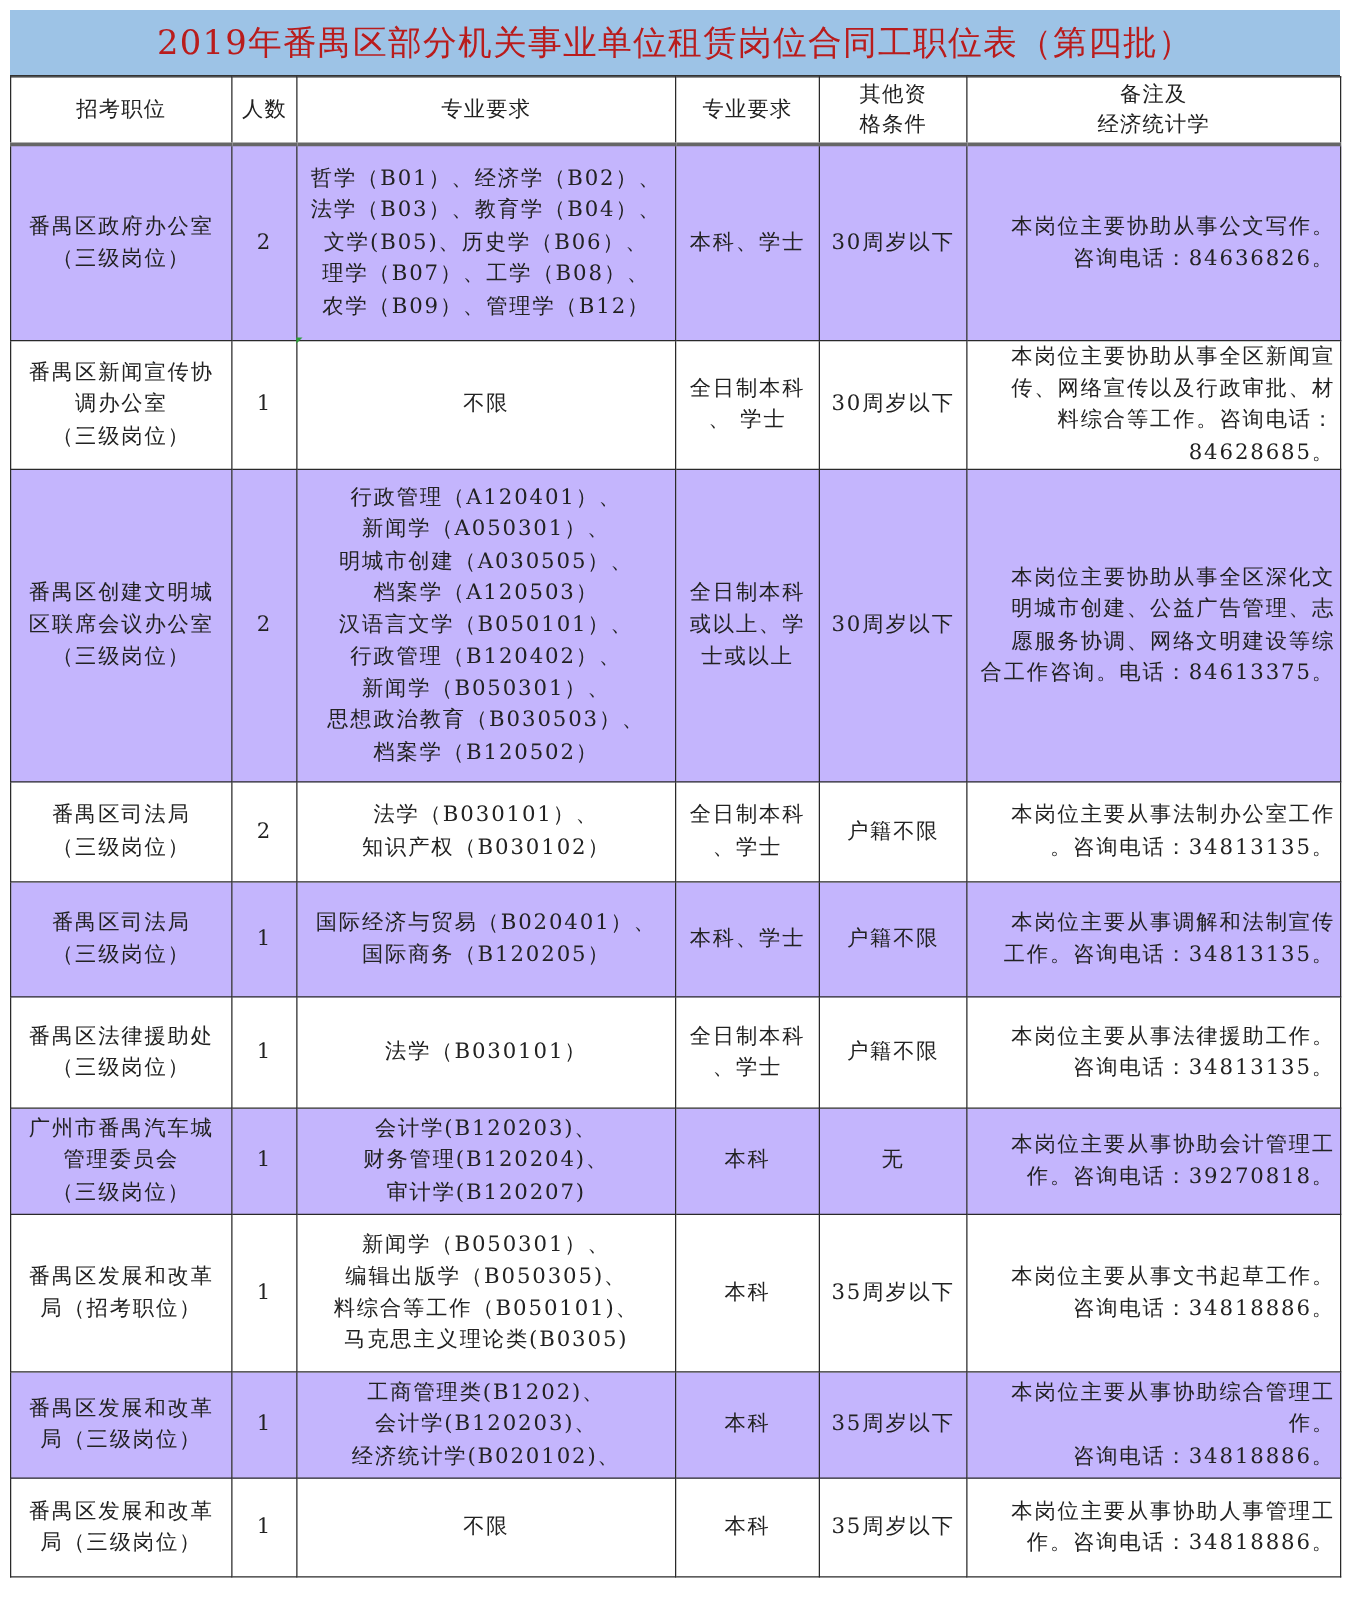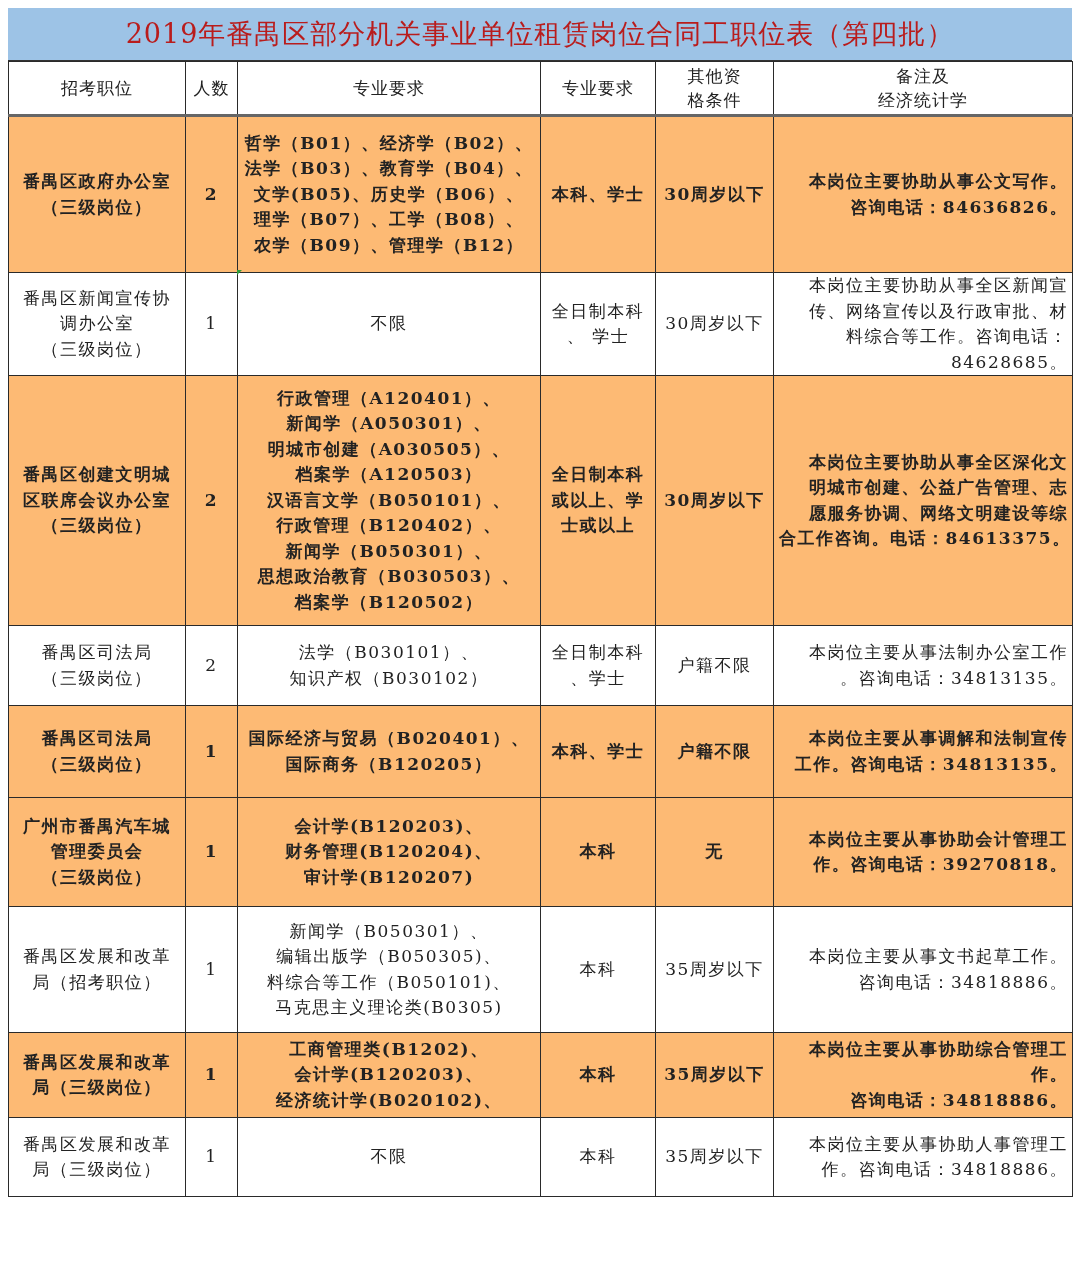--- a/index.html
+++ b/index.html
@@ -9,21 +9,21 @@
   .title-bar { height: 52px; background: #9dc3e6; display: flex; align-items: center; justify-content: center;
                font-size: 27px; color: #b91c1c; letter-spacing: 1px; border-bottom: 1px solid #333; }
   table { border-collapse: collapse; width: 1064px; table-layout: fixed; }
   td, th { border: 1.5px solid #2a2a2a; padding: 0 4px; font-weight: normal; vertical-align: middle;
            font-size: 17px; line-height: 25.5px; letter-spacing: 1.5px; }
   th { height: 52px; text-align: center; font-size: 17px; line-height: 24px; letter-spacing: 1px; background: #fff; }
   thead tr { border-bottom: 3px solid #f97316; }
   thead th { border-bottom: 3px solid #666; }
   td.c { text-align: center; }
   td.l { text-align: right; padding-left: 5px; }
-  tr.blue td { background: #fdba74; font-weight: bold; }
+  tr.blue td { background: #c4b5fd; }
   tr.white td { background: #ffffff; }
   .line { display: block; white-space: nowrap; }
   .col-pos { width: 177px; }
   .col-num { width: 52px; }
   .col-major { width: 303px; }
   .col-edu { width: 115px; }
   .col-other { width: 118px; }
   .col-note { width: 299px; }
   .note-mark { position: absolute; left: 237px; top: 270px; width: 0; height: 0;
                border-top: 5px solid #2e9e3a; border-right: 5px solid transparent; }
@@ -174,21 +174,40 @@
           </td>
           <td class="c">
             <span class="line">本科、学士</span>
           </td>
           <td class="c">户籍不限</td>
           <td class="l">
             <span class="line">本岗位主要从事调解和法制宣传</span>
             <span class="line">工作。咨询电话：34813135。</span>
           </td>
         </tr>
-        <tr class="blue" style="height: 109px;">
+        <tr class="white" style="height: 89px;">
+          <td class="c">
+            <span class="line">番禺区法律援助处</span>
+            <span class="line">（三级岗位）</span>
+          </td>
+          <td class="c">1</td>
+          <td class="c">
+            <span class="line">法学（B030101）</span>
+          </td>
+          <td class="c">
+            <span class="line">全日制本科</span>
+            <span class="line">、学士</span>
+          </td>
+          <td class="c">户籍不限</td>
+          <td class="l">
+            <span class="line">本岗位主要从事法律援助工作。</span>
+            <span class="line">咨询电话：34813135。</span>
+          </td>
+        </tr>
+        <tr class="blue" style="height: 85px;">
           <td class="c">
             <span class="line">广州市番禺汽车城</span>
             <span class="line">管理委员会</span>
             <span class="line">（三级岗位）</span>
           </td>
           <td class="c">1</td>
           <td class="c">
             <span class="line">会计学(B120203)、</span>
             <span class="line">财务管理(B120204)、</span>
             <span class="line">审计学(B120207)</span>

